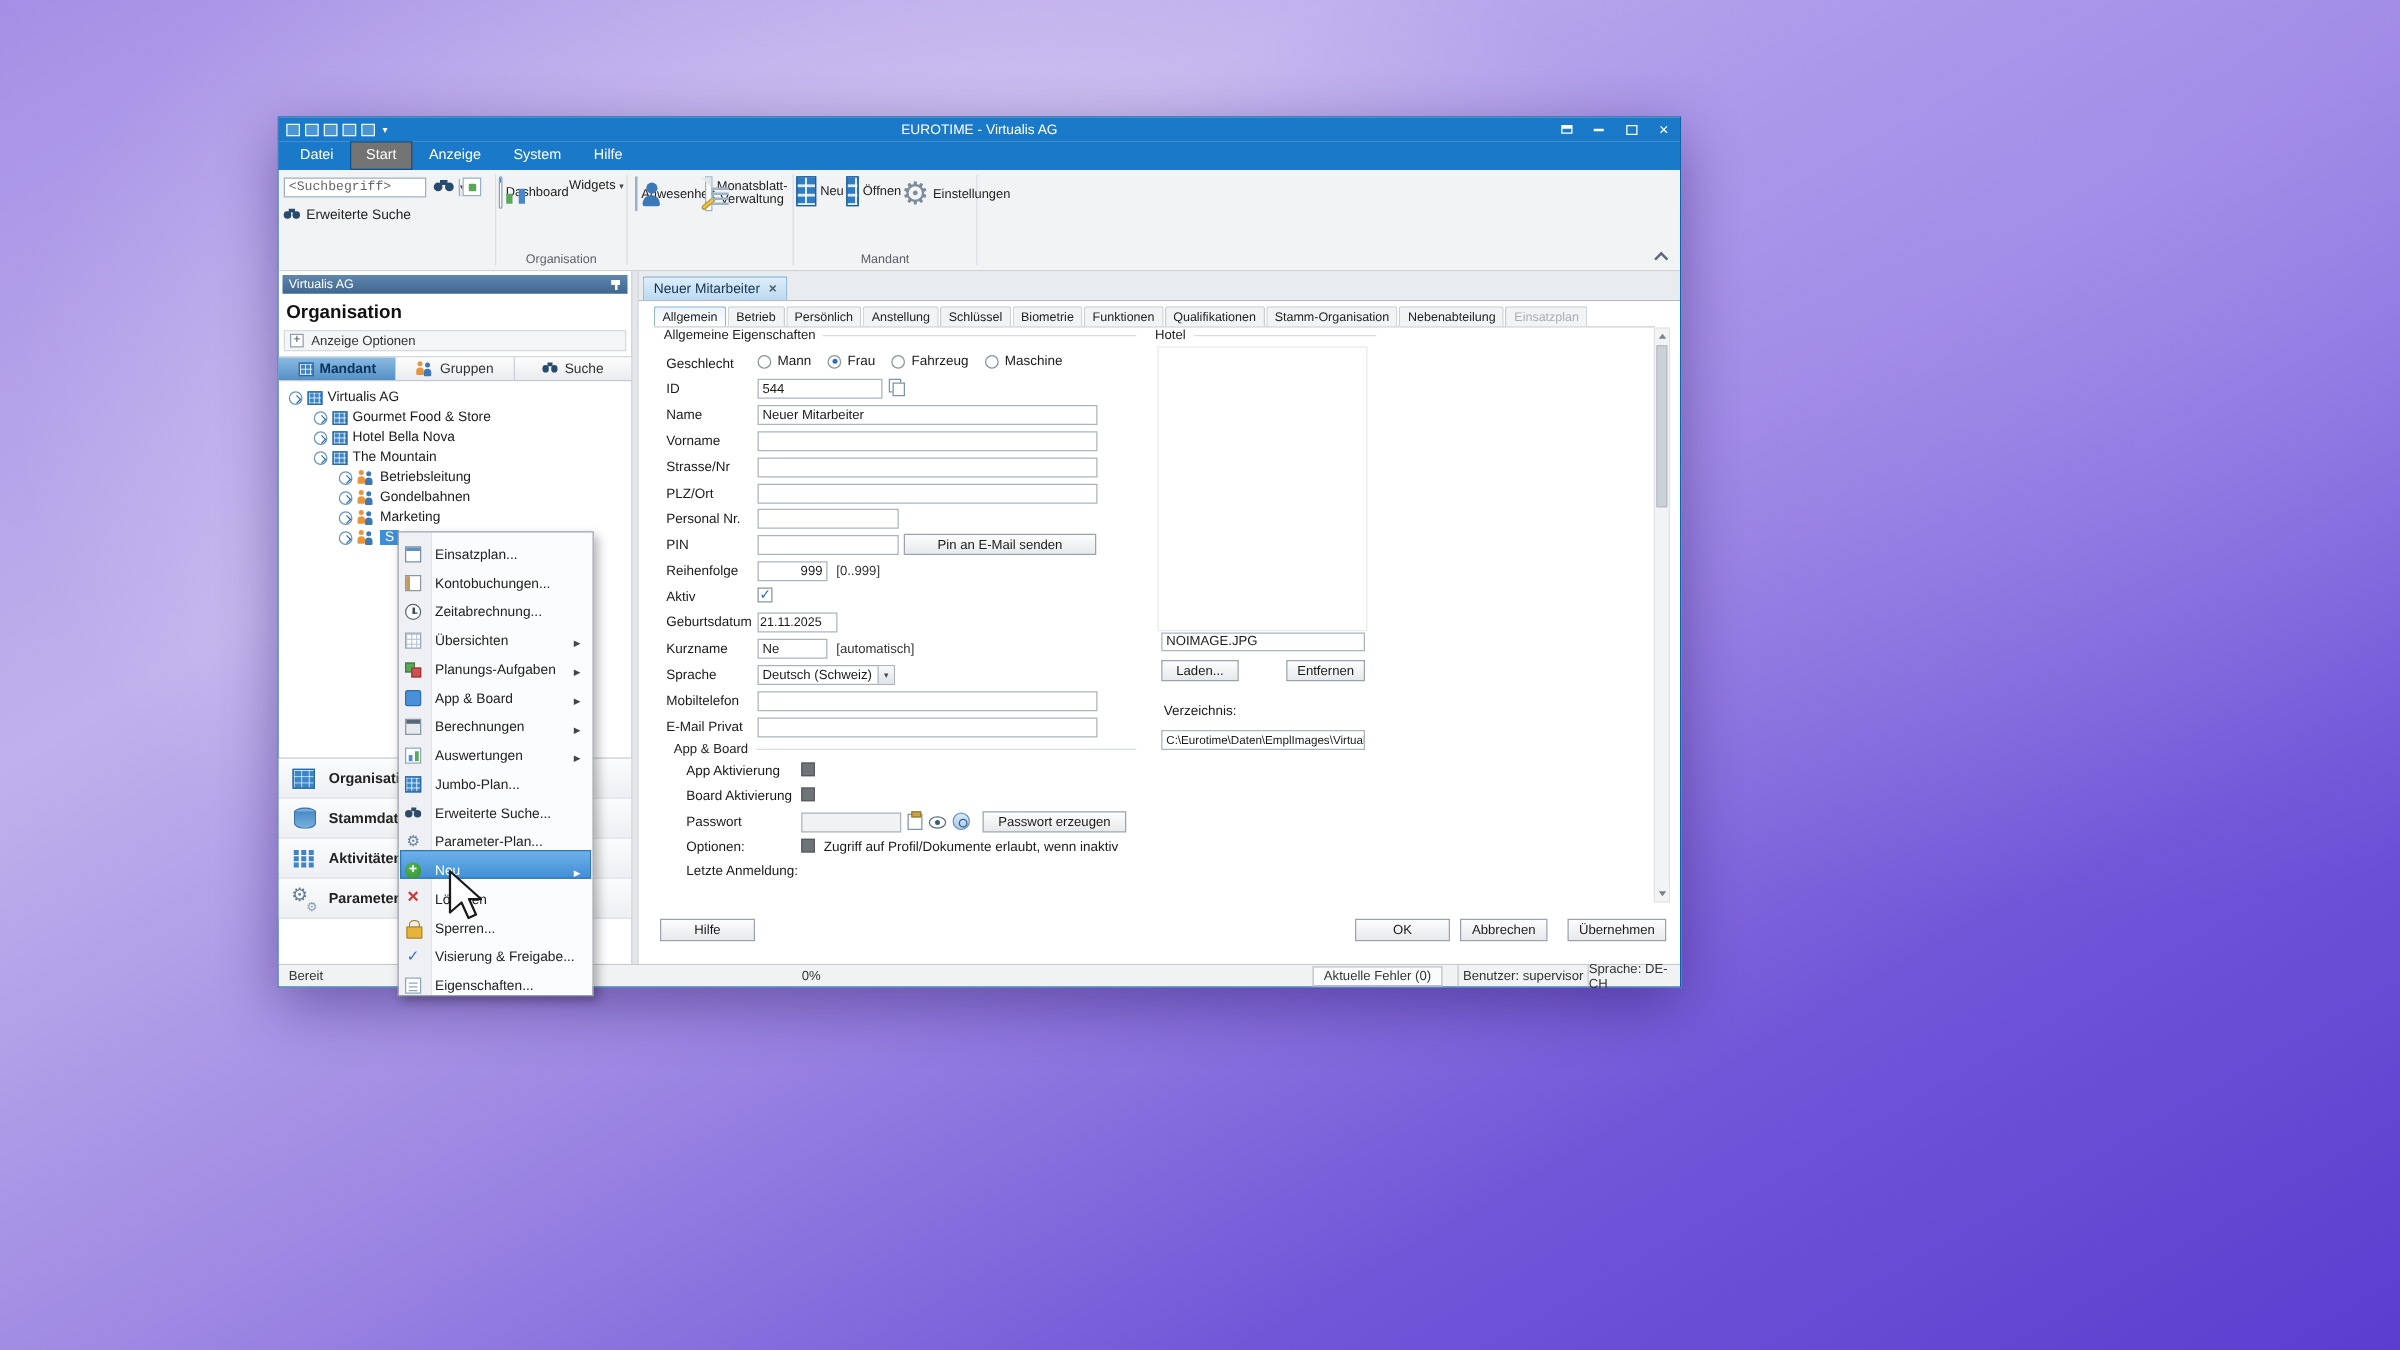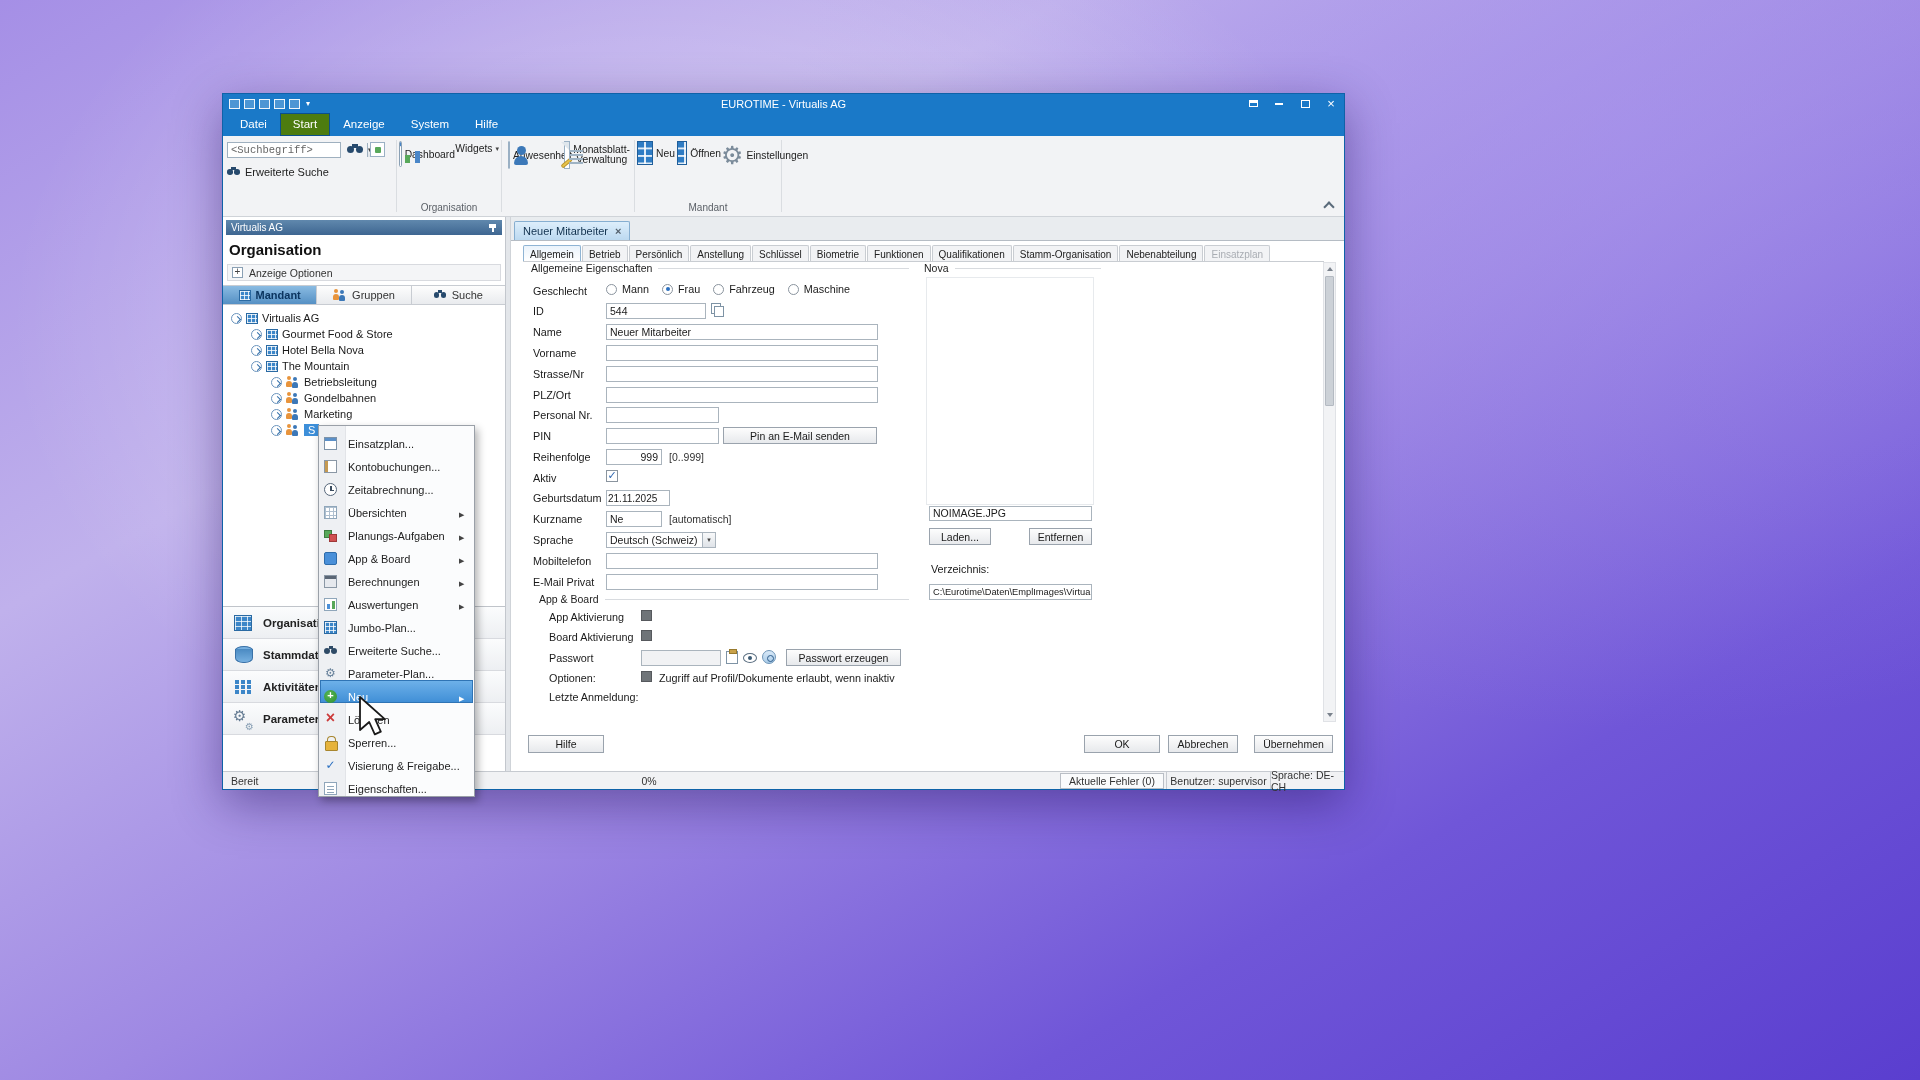--- a/index.html
+++ b/index.html
@@ -18,21 +18,21 @@
 .qcaret{font-size:8px;color:#fff;margin-left:2px}
 .title{position:absolute;left:50%;transform:translateX(-50%);font-size:11px}
 .win-controls{margin-left:auto;display:flex;height:100%}
 .win-btn{width:26px;height:100%;display:flex;align-items:center;justify-content:center;color:#fff;font-size:13px}
 .wb-min{width:8px;height:2px;background:#fff}
 .wb-max{width:9px;height:8px;border:1px solid #fff}
 .wb-opt{width:9px;height:7px;border:1px solid #fff;border-top-width:3px}
 
 .menubar{height:23px;background:#1a79c8;display:flex;align-items:stretch;padding-left:4px;color:#fff;flex:none}
 .menu-tab{font-size:11.5px;padding:5px 13px 4px;cursor:default}
-.menu-tab.active{background:#4d7c0f;box-shadow:inset 0 0 0 1px #0a4f8f}
+.menu-tab.active{background:#737373;box-shadow:inset 0 0 0 1px #0a4f8f}
 
 .ribbon{height:81px;background:#f2f3f5;border-bottom:1px solid #cfd3d8;display:flex;position:relative;flex:none}
 .rgroup{position:relative;height:100%}
 .rg-label{position:absolute;bottom:3px;left:0;right:0;text-align:center;font-size:10px;color:#5a5f66}
 .rsep{width:1px;background:#dadde1;margin:4px 0}
 .search-combo{position:absolute;left:4px;top:6px;width:114px;height:16px;border:1px solid #9fb0bf;background:#fff;display:flex}
 .search-input{flex:1;border:none;outline:none;font-size:10.5px;color:#666;padding:0 3px;font-family:Liberation Mono, monospace;background:transparent}
 .combo-arrow{width:13px;background:linear-gradient(#f8f9fa,#dfe3e8);border-left:1px solid #9fb0bf;font-size:7px;display:flex;align-items:center;justify-content:center;color:#444}
 .bino{position:relative;width:17px;height:12px;display:inline-block}
 .bino::before{content:"";position:absolute;left:0;top:3px;width:7px;height:7px;border-radius:50%;background:#274a6d;box-shadow:9px 0 0 #274a6d}
@@ -148,21 +148,21 @@
 .vs-arrow::after{content:"";position:absolute;left:3px;width:0;height:0;border-left:3px solid transparent;border-right:3px solid transparent}
 .vs-up::after{top:4px;border-bottom:4px solid #7a828c}
 .vs-down::after{top:4px;border-top:4px solid #7a828c}
 .vs-thumb{position:absolute;left:1px;width:9px;background:#ccd1d7;border:1px solid #b4bac2;border-radius:1px}
 
 .statusbar{height:18px;background:#f1f2f4;border-top:1px solid #c6cad0;display:flex;align-items:center;font-size:10.5px;color:#333;flex:none}
 .sb-ready{width:281px;padding-left:8px}
 .sb-prog{width:290px;text-align:center}
 .sb-fill{flex:1}
 .sb-cell{border-left:1px solid #c6cad0;height:100%;display:flex;align-items:center;justify-content:center}
-.sb-fehler{width:104px;background:#fafbfc;border:1px solid #b9bec5;height:16px;margin-right:2px}
+.sb-fehler{width:104px;background:#fafbfc;border:1px solid #b9bec5;height:16px;margin-right:12px}
 .sb-benutzer{width:104px}
 .sb-sprache{width:74px}
 
 .context-menu{position:absolute;left:318px;top:425px;width:157px;z-index:50;border:1px solid #9aa0a8;box-shadow:3px 4px 8px rgba(0,0,0,.3);padding:1px;background:linear-gradient(90deg,#eef0f3 0,#eef0f3 26px,#e2e4e8 26px,#e2e4e8 27px,#fbfcfd 27px)}
 .cm-item{height:23px;display:flex;align-items:flex-end;font-size:11px;color:#222;position:relative}
 .cm-label{flex:1;padding-left:5px;white-space:nowrap}
 .cm-arrow{width:14px;font-size:7px;color:#444;flex:none}
 .cm-item.highlight{background:linear-gradient(#6fb2ea,#3f8ed6);color:#fff;box-shadow:inset 0 0 0 1px #2f74b5}
 .cm-item.highlight .cm-arrow{color:#fff}
 .cmi{width:13px;height:13px;margin:0 6px 0 4px;flex:none;position:relative;display:inline-block}
@@ -513,21 +513,21 @@
           <span class="key-ic" style="left:251px;top:409px"></span>
           <button class="btn" style="left:275px;top:408px;width:115px">Passwort erzeugen</button>
 
           <span class="flabel" style="left:38px;top:431px">Optionen:</span>
           <span class="chk-dark" style="left:130px;top:430px"></span>
           <span class="flabel" style="left:148px;top:431px">Zugriff auf Profil/Dokumente erlaubt, wenn inaktiv</span>
 
           <span class="flabel" style="left:38px;top:450px">Letzte Anmeldung:</span>
 
           <div class="section-hdr" style="left:413px;top:21px;width:177px">
-            <span>Nova</span>
+            <span>Hotel</span>
           </div>
           <div class="img-area" style="left:415px;top:36px;width:168px;height:228px"></div>
           <div class="tb" style="left:418px;top:265px;width:163px;height:15px;line-height:13px;overflow:hidden">
             <span>NOIMAGE.JPG</span>
           </div>
           <button class="btn" style="left:418px;top:287px;width:62px">Laden...</button>
           <button class="btn" style="left:518px;top:287px;width:63px">Entfernen</button>
           <span class="flabel" style="left:420px;top:322px">Verzeichnis:</span>
           <div class="tb" style="left:418px;top:343px;width:163px;height:16px;font-size:9.3px;line-height:14px;overflow:hidden;white-space:nowrap">
             <span>C:\Eurotime\Daten\EmplImages\Virtualis</span>

